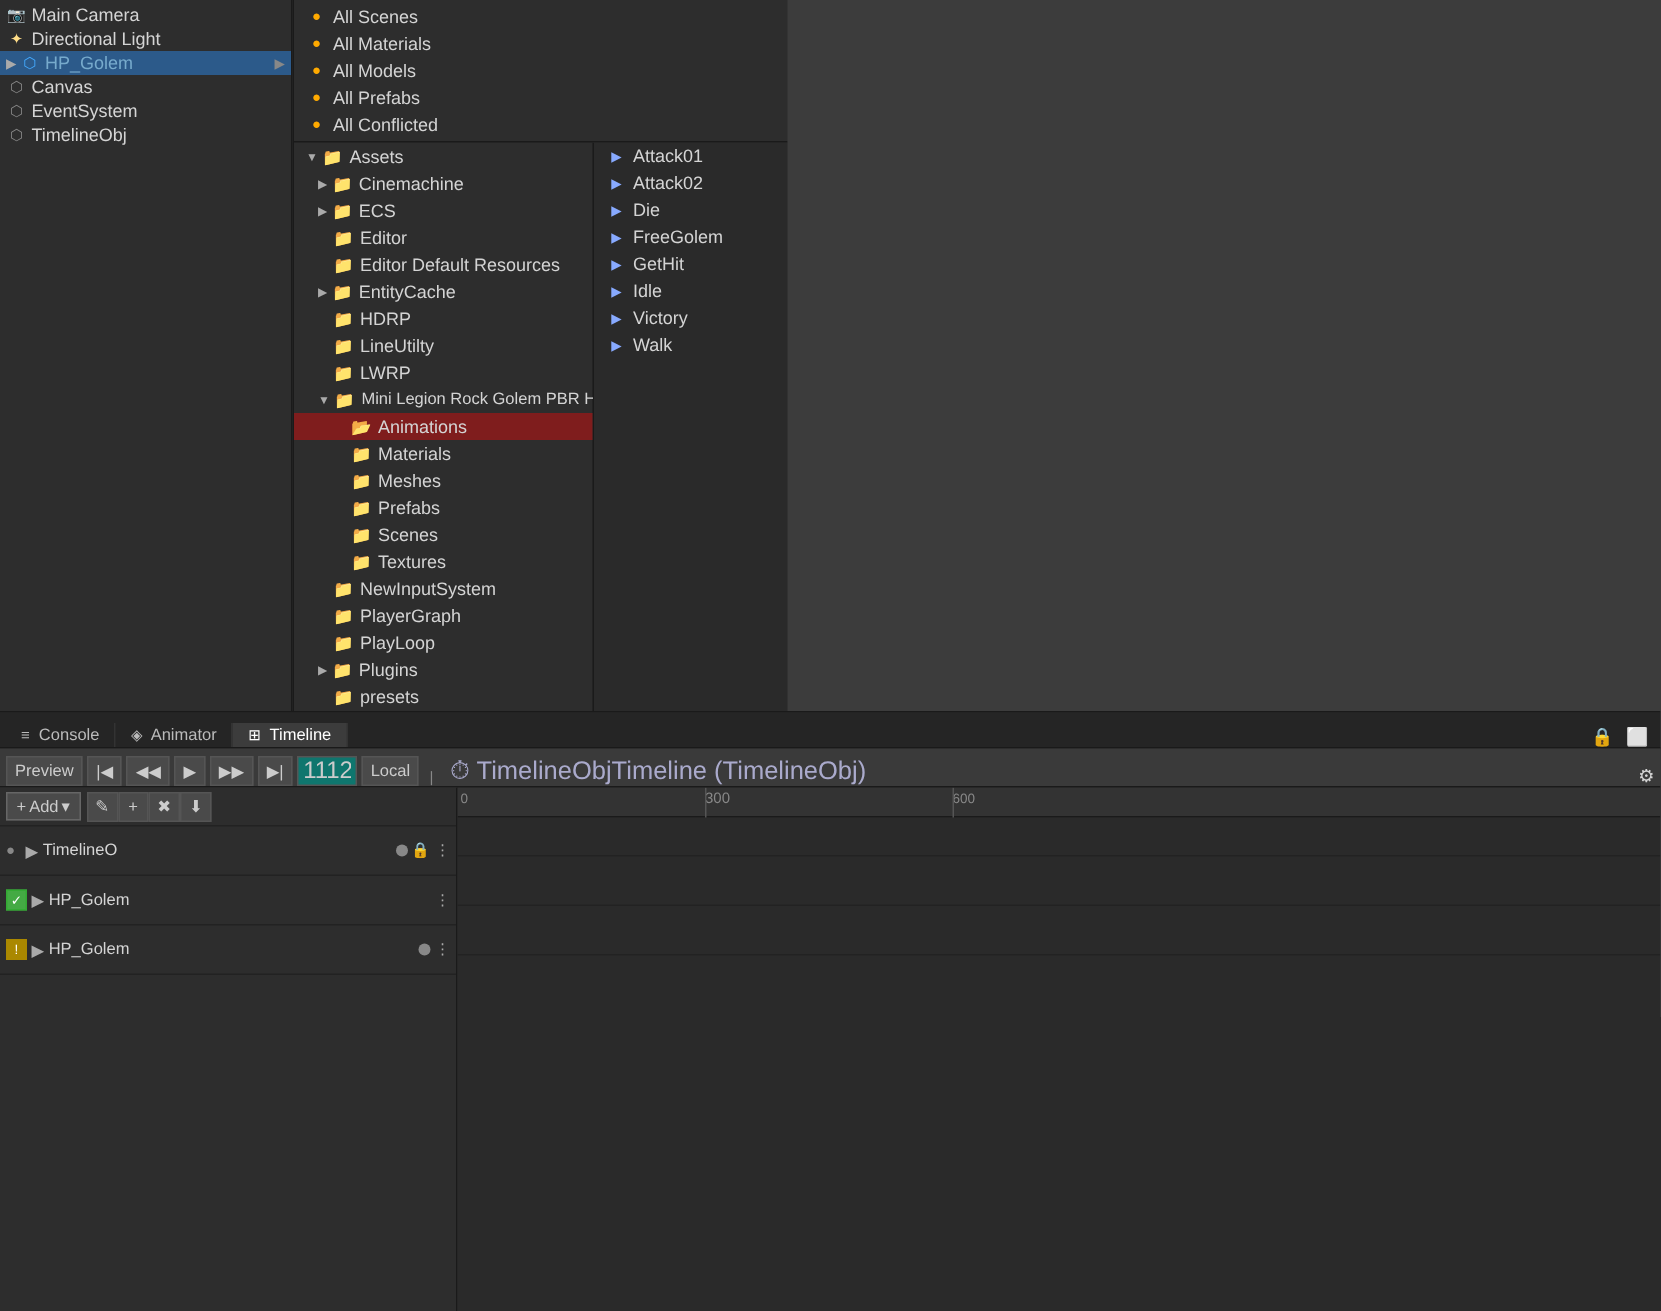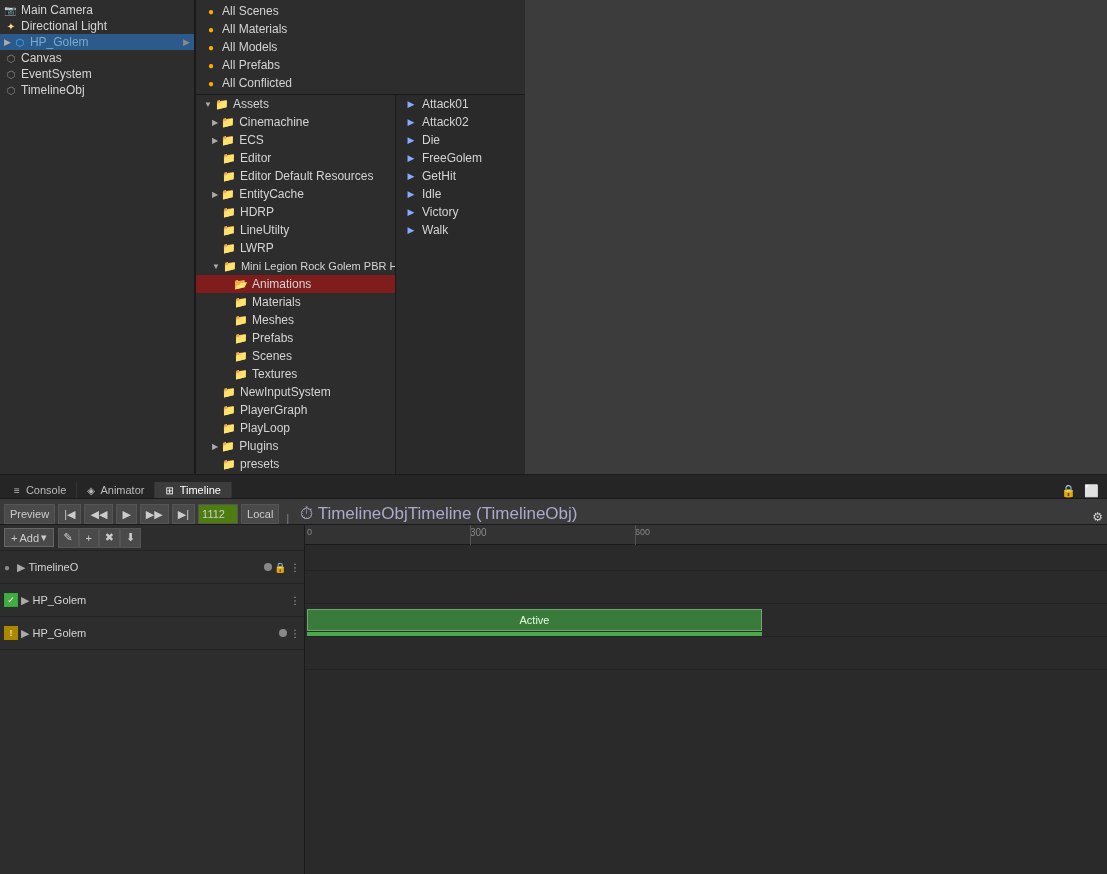--- a/index.html
+++ b/index.html
@@ -190,25 +190,25 @@
       font-size: 11px;
       cursor: pointer;
       height: 20px;
       display: flex;
       align-items: center;
       justify-content: center;
       min-width: 20px;
     }
 
     .tl-input {
-      background: #4d7c0f;
+      background: #0f766e;
       border: 1px solid #555;
       color: #ccc;
       padding: 1px 3px;
-      font-size: 11px;
+      font-size: 16px;
       width: 40px;
       height: 20px;
     }
 
     .tl-path {
       font-size: 17px;
       color: #aac;
       padding: 0 4px;
     }
 
@@ -650,28 +650,21 @@
 
         <div style="position:absolute; left:165px; top:0; width:1px; height:20px; background:#555;"></div>
         <div style="position:absolute; left:330px; top:0; width:1px; height:20px; background:#555;"></div>
       </div>
 
       <div style="height:26px; border-bottom:1px solid #222; min-width:600px;"></div>
 
       <div style="height:33px; border-bottom:1px solid #222; position:relative; min-width:600px;">
       </div>
 
+
       <div style="height:33px; border-bottom:1px solid #222; position:relative; min-width:600px;">
-        <div style="position:absolute; left:2px; top:5px; width:455px; height:22px; background:#3a7a3a; border:1px solid #6aaa6a; display:flex; align-items:center; justify-content:center; font-size:11px; color:#dfd; cursor:pointer;">
-          <span>Active</span>
-        </div>
-
-        <div style="position:absolute; bottom:0; left:2px; width:455px; height:4px; background:#4aaa4a;"></div>
-      </div>
-
-      <div style="height:33px; border-bottom:1px solid #222; position:relative; min-width:600px;">
       </div>
 
     </div>
 
   </div>
 
 </div>
 
 </body></html>

